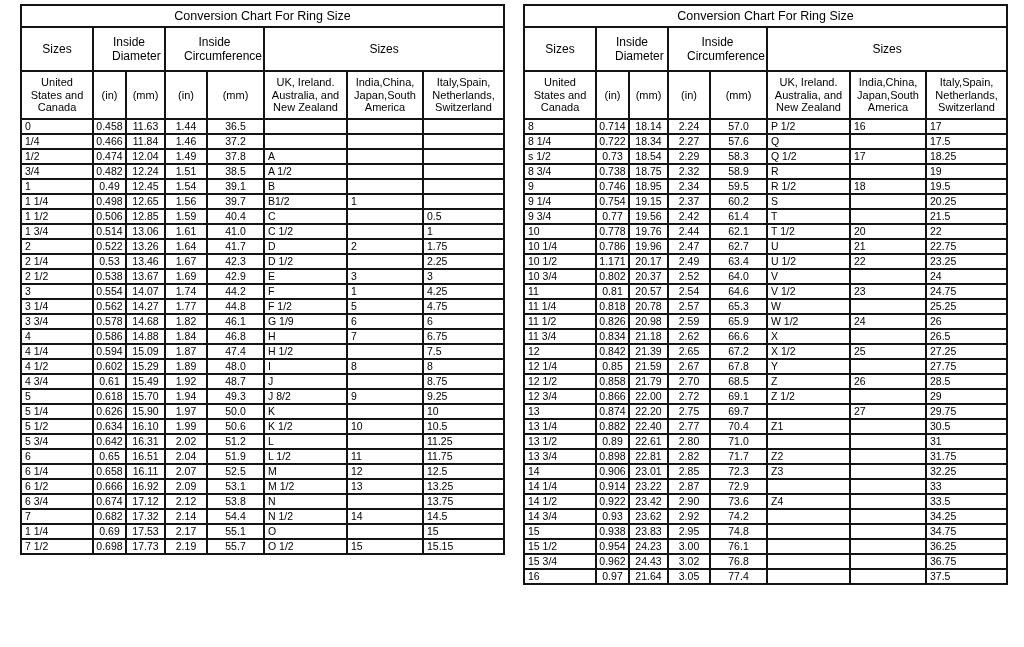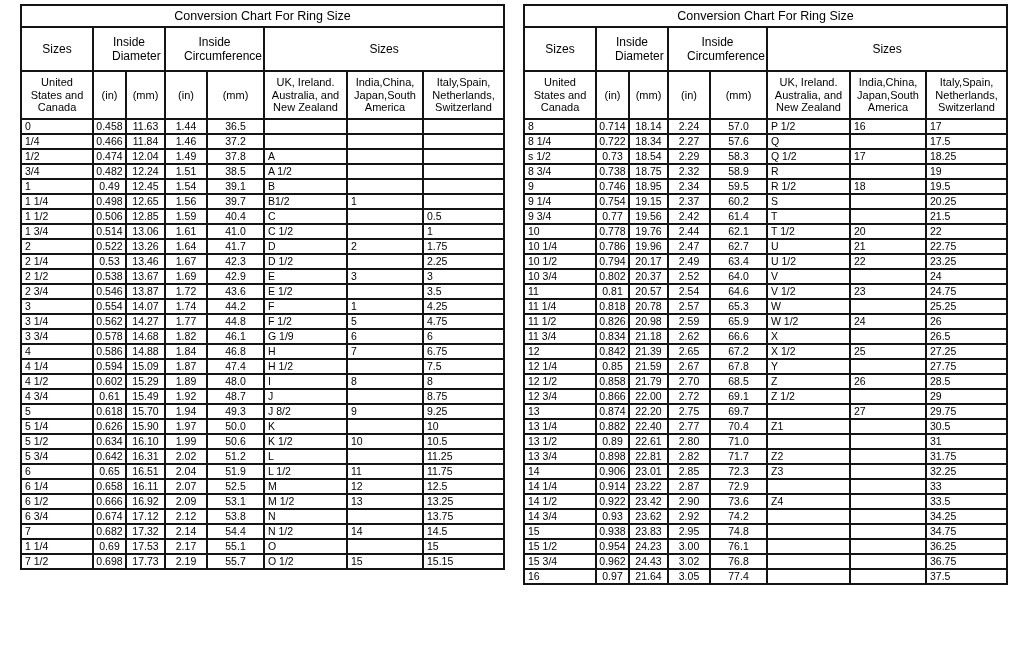--- a/index.html
+++ b/index.html
@@ -184,30 +184,20 @@
         <td class="txt">2 1/2</td>
         <td class="num">0.538</td>
         <td class="num">13.67</td>
         <td class="num">1.69</td>
         <td class="num">42.9</td>
         <td class="txt">E</td>
         <td class="txt">3</td>
         <td class="txt">3</td>
       </tr>
       <tr>
-        <td class="txt">2 3/4</td>
-        <td class="num">0.546</td>
-        <td class="num">13.87</td>
-        <td class="num">1.72</td>
-        <td class="num">43.6</td>
-        <td class="txt">E 1/2</td>
-        <td class="txt"></td>
-        <td class="txt">3.5</td>
-      </tr>
-      <tr>
         <td class="txt">3</td>
         <td class="num">0.554</td>
         <td class="num">14.07</td>
         <td class="num">1.74</td>
         <td class="num">44.2</td>
         <td class="txt">F</td>
         <td class="txt">1</td>
         <td class="txt">4.25</td>
       </tr>
       <tr>
@@ -501,21 +491,21 @@
         <td class="num">0.786</td>
         <td class="num">19.96</td>
         <td class="num">2.47</td>
         <td class="num">62.7</td>
         <td class="txt">U</td>
         <td class="txt">21</td>
         <td class="txt">22.75</td>
       </tr>
       <tr>
         <td class="txt">10 1/2</td>
-        <td class="num">0.794</td>
+        <td class="num">1.171</td>
         <td class="num">20.17</td>
         <td class="num">2.49</td>
         <td class="num">63.4</td>
         <td class="txt">U 1/2</td>
         <td class="txt">22</td>
         <td class="txt">23.25</td>
       </tr>
       <tr>
         <td class="txt">10 3/4</td>
         <td class="num">0.802</td>

